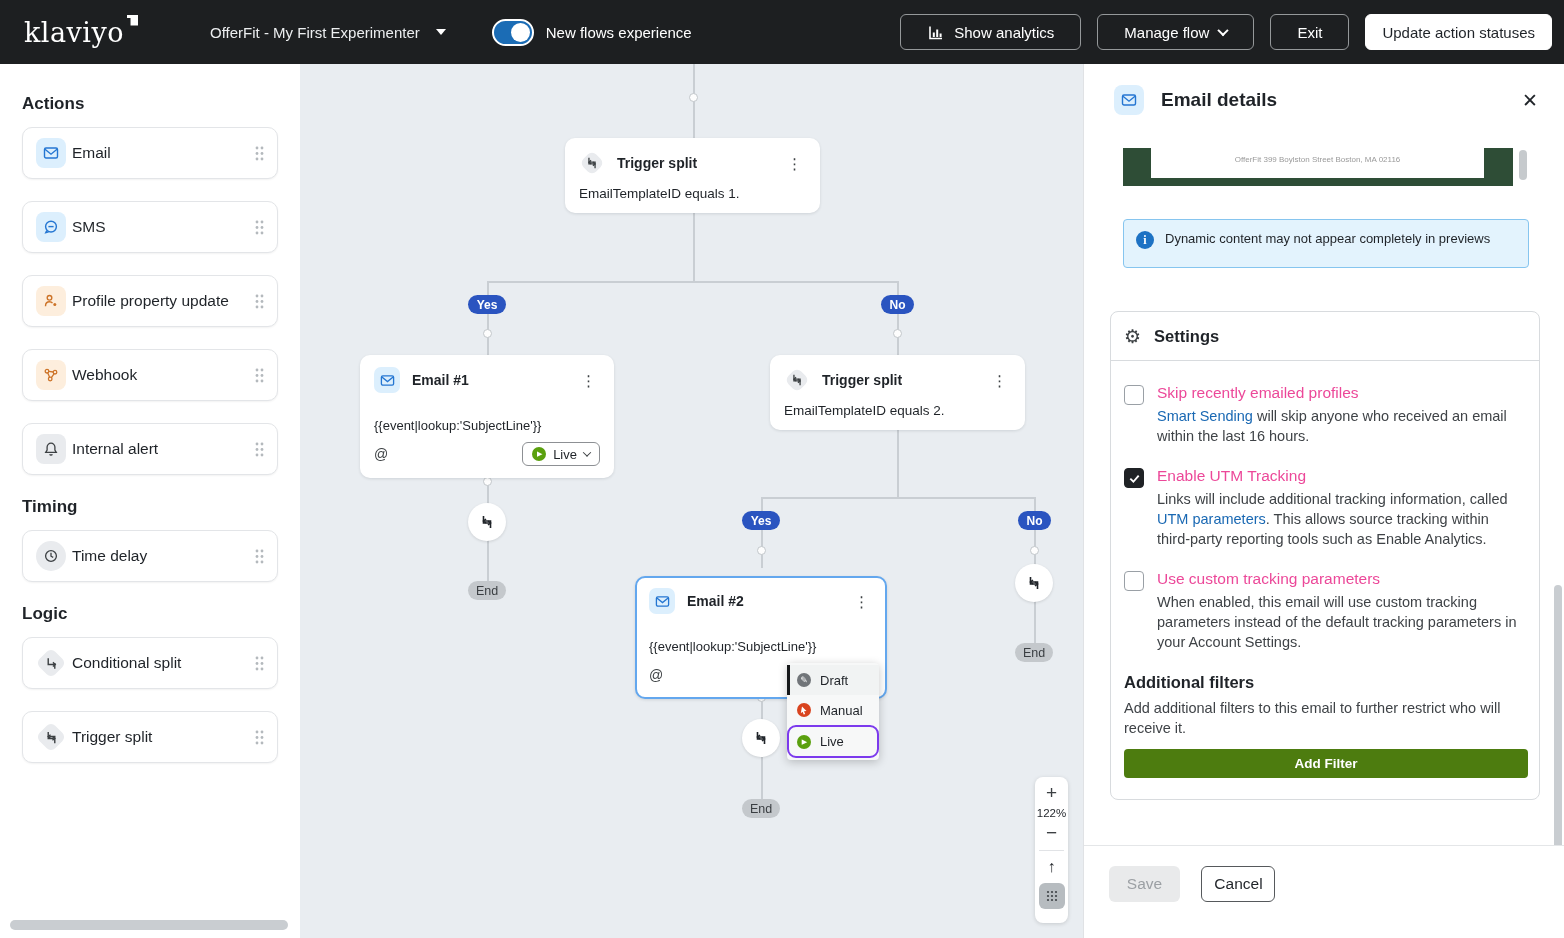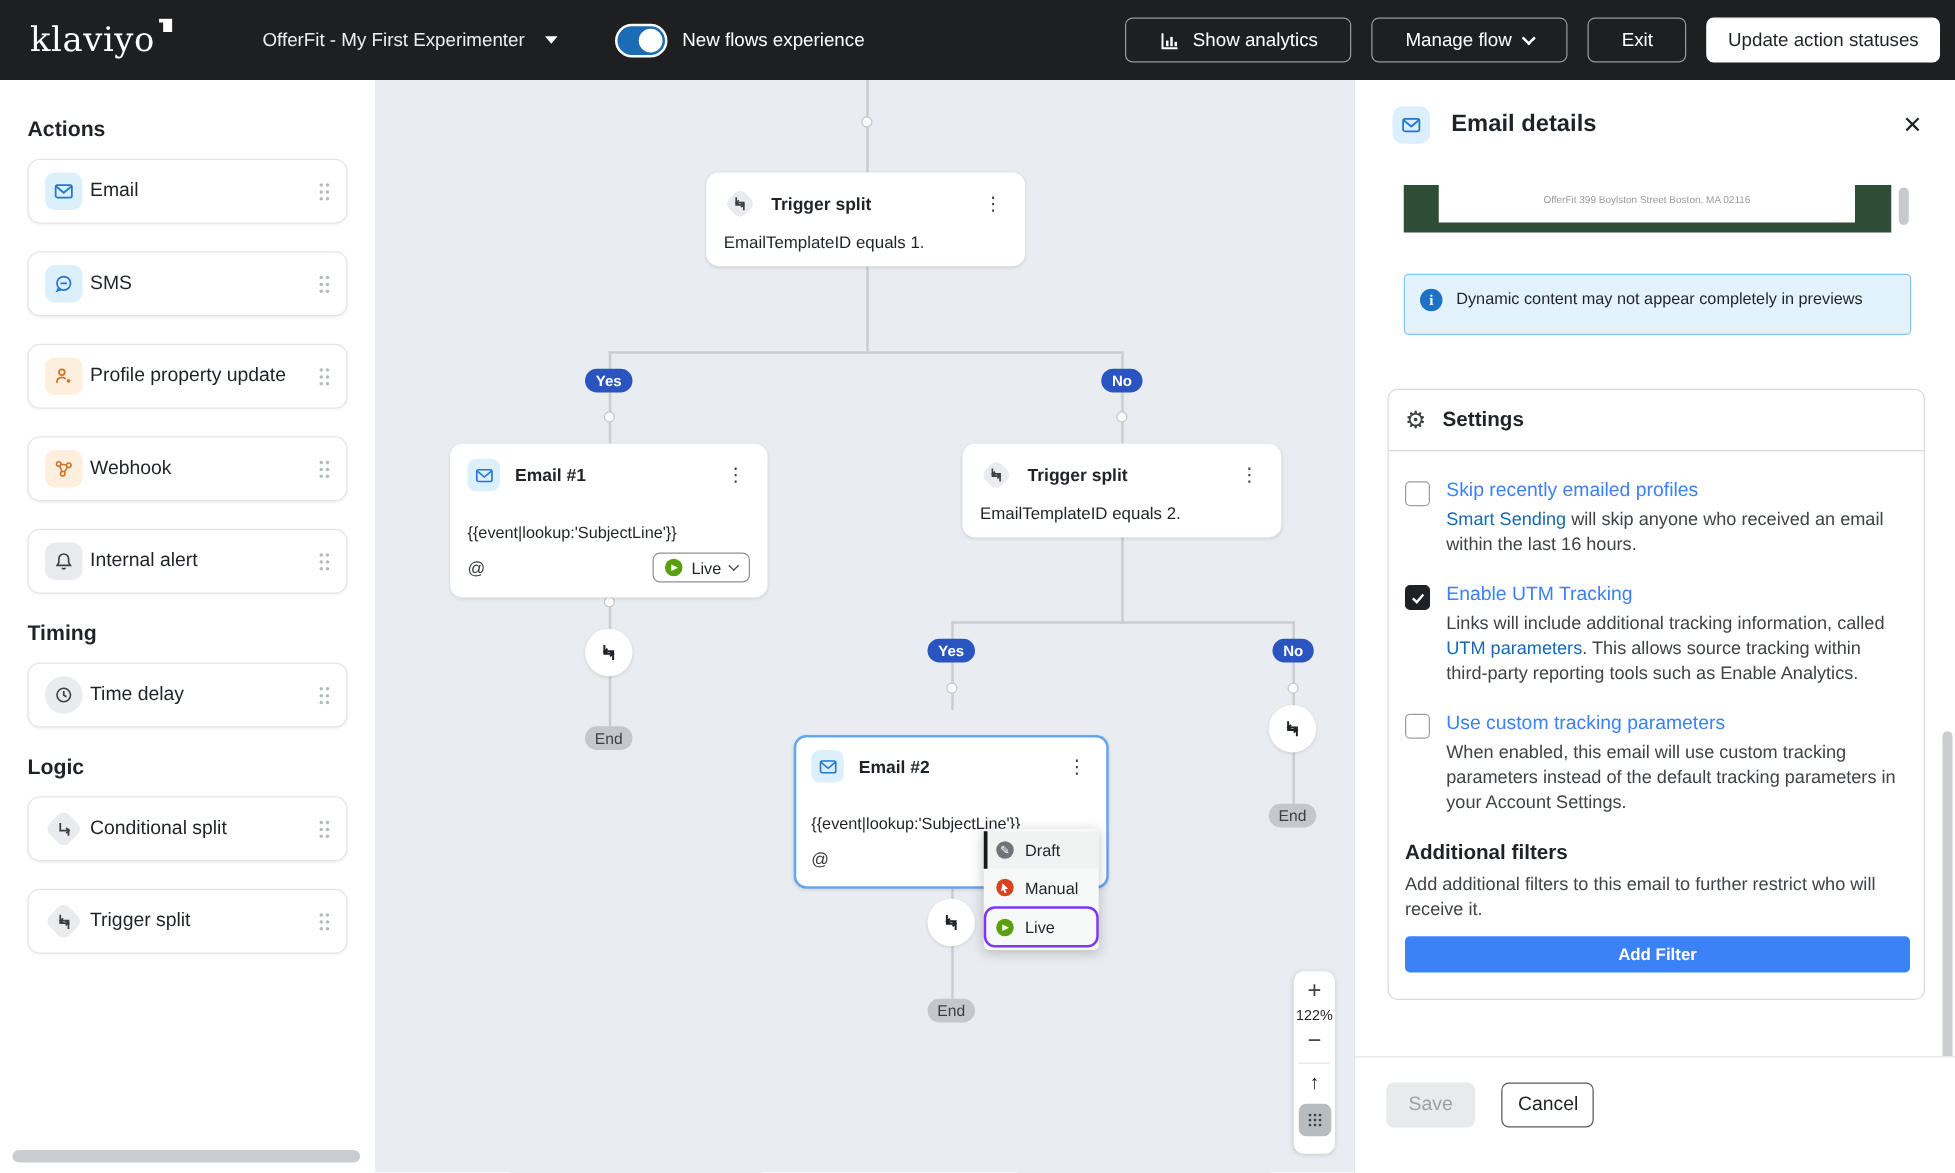--- a/index.html
+++ b/index.html
@@ -105,26 +105,26 @@
   .info-txt { font-size:13px; line-height:19px; color:#1f2328; }
 
   .settings-card { position:absolute; top:247px; left:26px; width:430px; height:489px; border:1px solid #d8dbde; border-radius:8px; background:#fff; }
   .settings-head { height:49px; display:flex; align-items:center; gap:13px; padding:0 13px; border-bottom:1px solid #d8dbde; }
   .gear { font-size:19px; color:#3c4043; }
   .settings-title { font-size:16.5px; font-weight:bold; }
   .settings-body { padding:23px 13px 0 13px; }
   .set-row { display:flex; gap:13px; margin-bottom:21px; }
   .cbx { width:20px; height:20px; border-radius:4px; border:1.5px solid #9aa0a6; background:#fff; flex:none; margin-top:1px; cursor:pointer; }
   .cbx.checked { background:#1f2225; border-color:#1f2225; display:flex; align-items:center; justify-content:center; }
-  .set-lbl { font-size:15.5px; color:#3b82f6; }
+  .set-lbl { font-size:15.5px; color:#ec4899; }
   .set-desc { font-size:14.5px; color:#3f4347; line-height:20px; margin-top:4px; max-width:368px; }
   .link { color:#1968b3; cursor:pointer; }
   .af-title { font-size:16.5px; font-weight:bold; margin-top:3px; }
   .af-desc { font-size:14.5px; color:#3f4347; line-height:20px; margin-top:6px; max-width:400px; }
-  .add-filter { width:404px; height:29px; background:#3b82f6; color:#fff; font-size:13.5px; font-weight:bold; border:none;
+  .add-filter { width:404px; height:29px; background:#4d7c0f; color:#fff; font-size:13.5px; font-weight:bold; border:none;
                 border-radius:4px; margin-top:11px; cursor:pointer; font-family:inherit; }
 
   .panel-footer { position:absolute; left:0; right:0; bottom:0; height:93px; border-top:1px solid #e4e6e8; padding:20px 0 0 25px; background:#fff; }
   .save-btn { width:71px; height:36px; background:#e9eaeb; color:#9ca0a4; border:none; border-radius:6px; font-size:15.5px; font-family:inherit; }
   .cancel-btn { width:74px; height:36px; background:#fff; border:1px solid #56595c; border-radius:6px; font-size:15.5px;
                 color:#1f2328; margin-left:17px; cursor:pointer; font-family:inherit; }
   .panel-vscroll { position:absolute; right:2px; top:521px; width:8px; height:345px; border-radius:4px; background:#c9cdd1; }
 </style>
 </head>
 <body>
@@ -432,21 +432,21 @@
                 <path d="M7 5 L4.5 7 L7 9"></path>
               </g>
             </svg>
         </span>
         <span class="node-title">Trigger split</span>
         <span class="kebab">⋮</span>
       </div>
       <div class="node-cond">EmailTemplateID equals 2.</div>
     </div>
 
-    <div class="node selected" style="left:335px; top:524px; width:252px;">
+    <div class="node selected" style="left:335px; top:512px; width:252px;">
       <div class="node-head">
         <span class="icon-sq icon-blue" style="width:26px;height:26px;">
           <svg width="15" height="15" viewBox="0 0 16 16">
               <rect x="1.5" y="3" width="13" height="10" rx="1.5" stroke="#2476d2" stroke-width="1.4" fill="none"></rect>
               <path d="M2 4.2 l6 5 l6 -5" stroke="#2476d2" stroke-width="1.4" fill="none"></path>
             </svg>
         </span>
         <span class="node-title">Email #2</span>
         <span class="kebab">⋮</span>
       </div>

